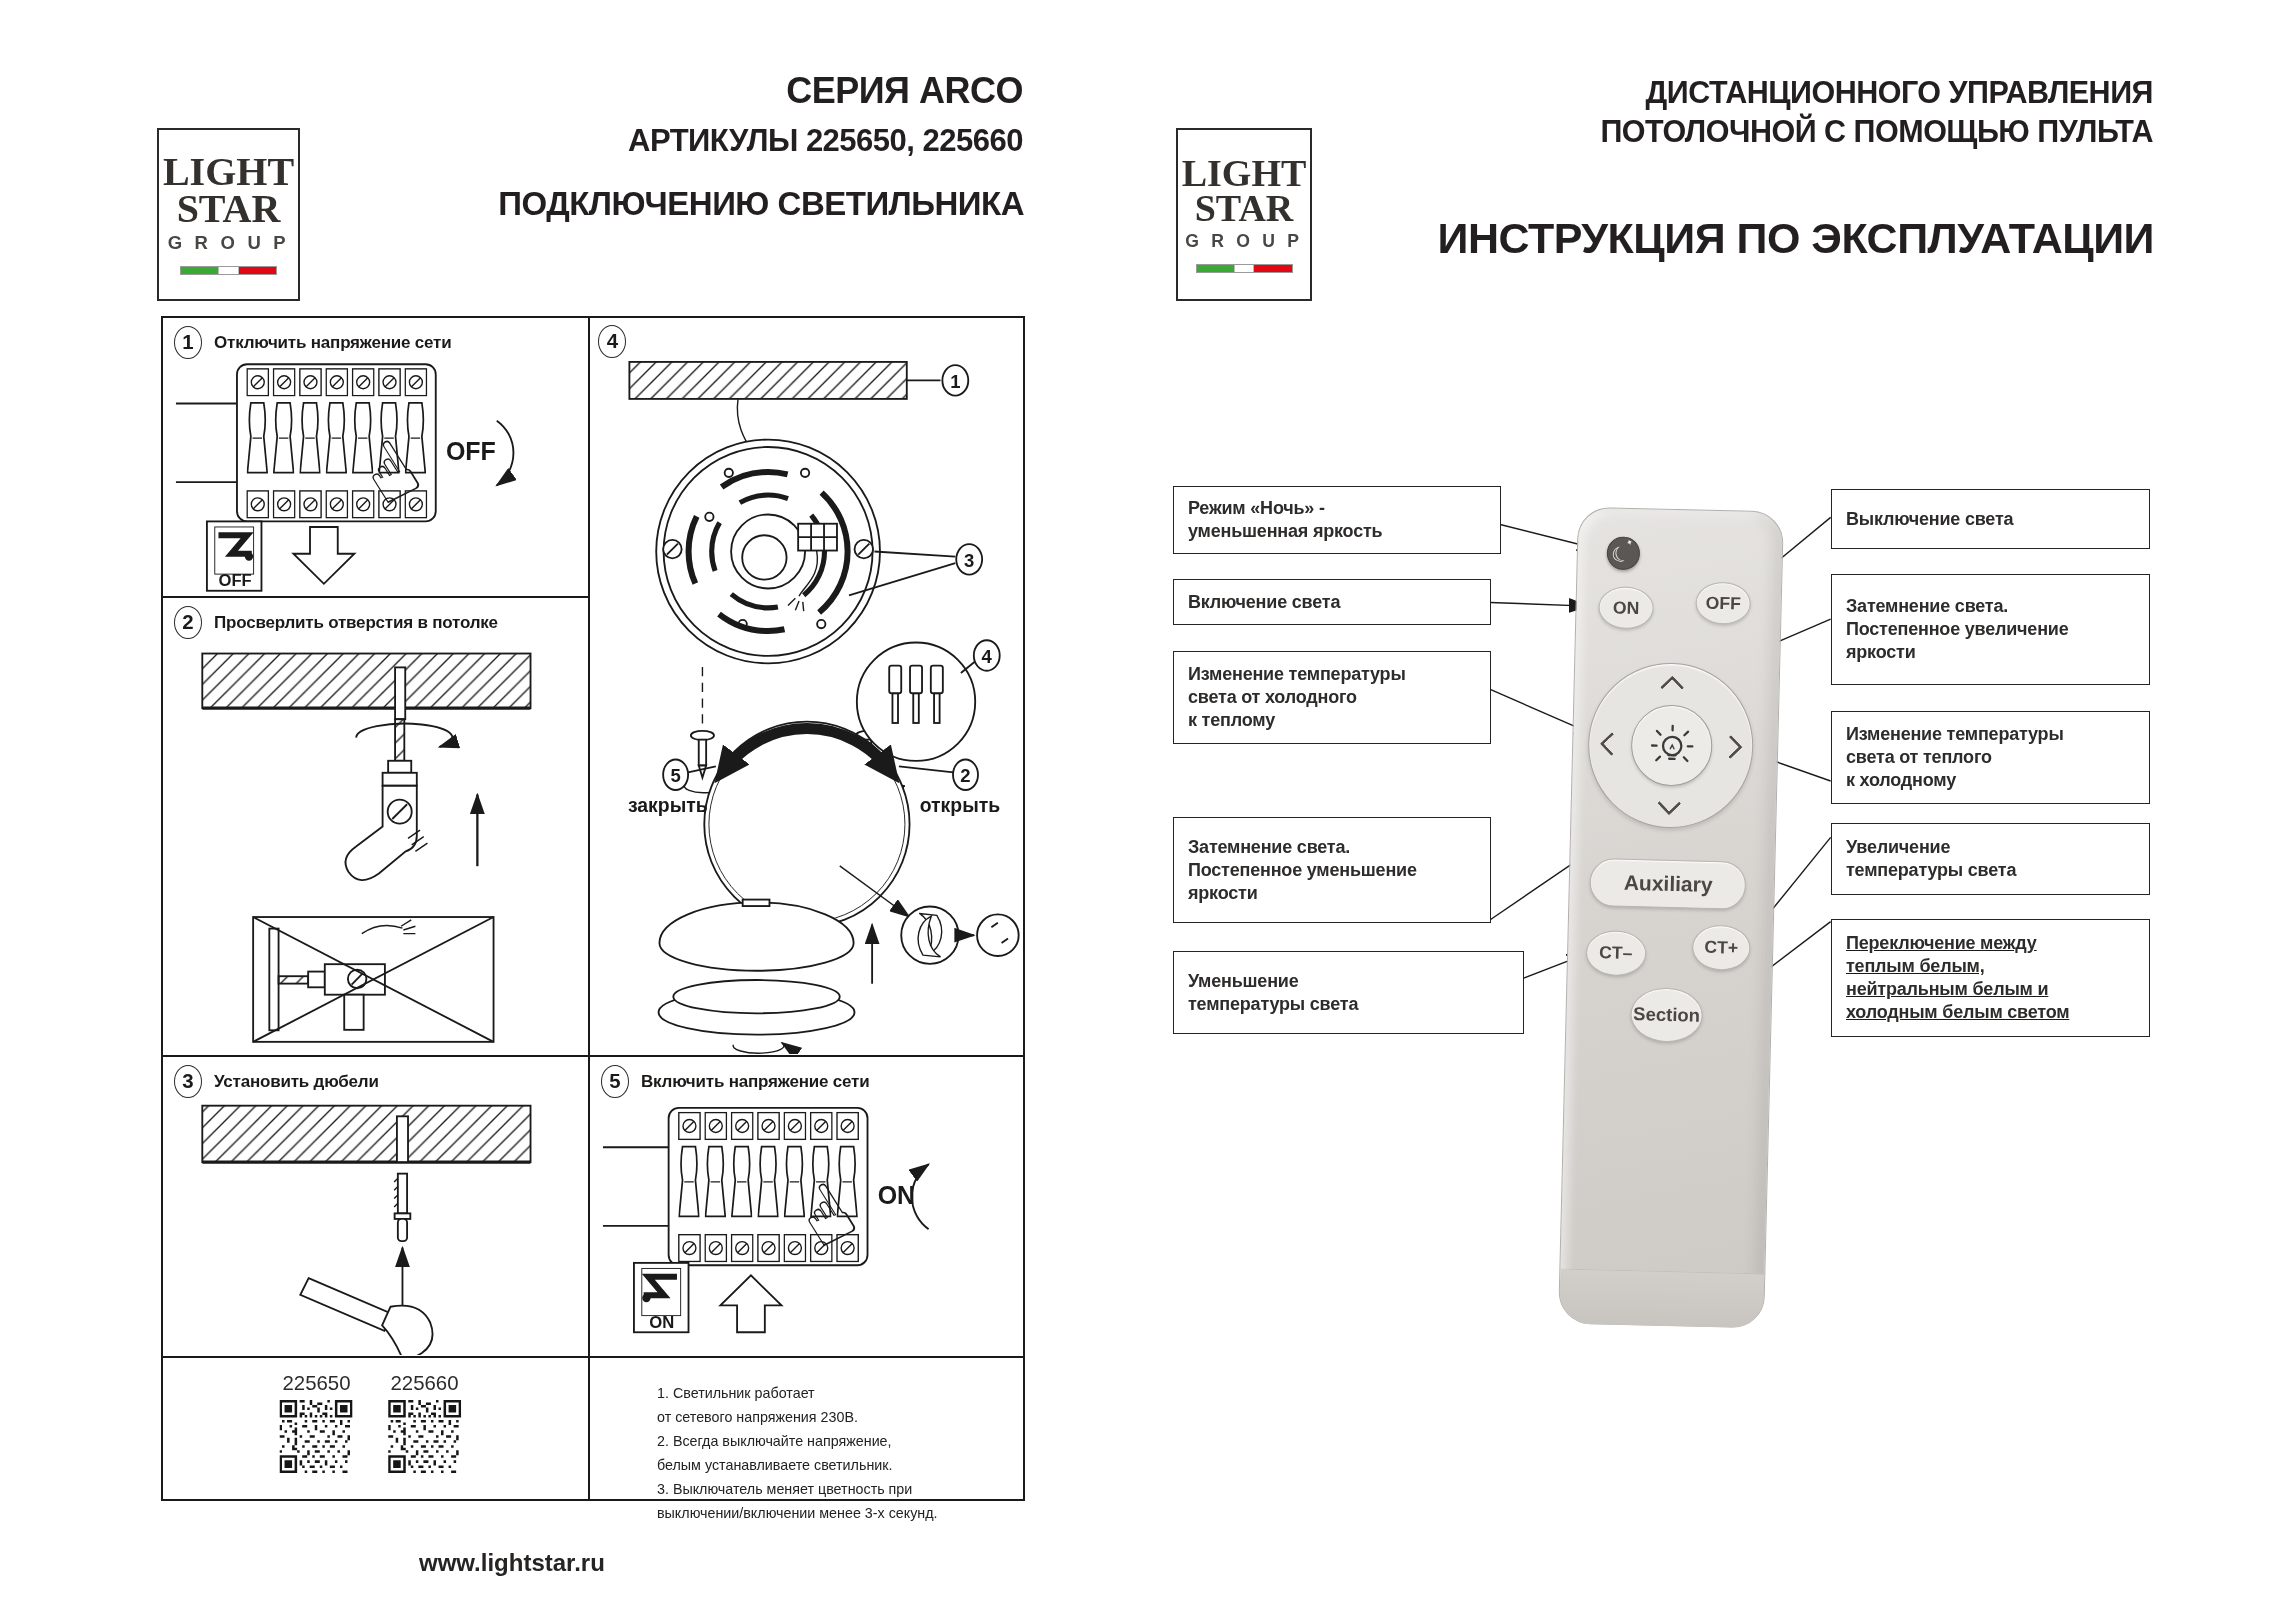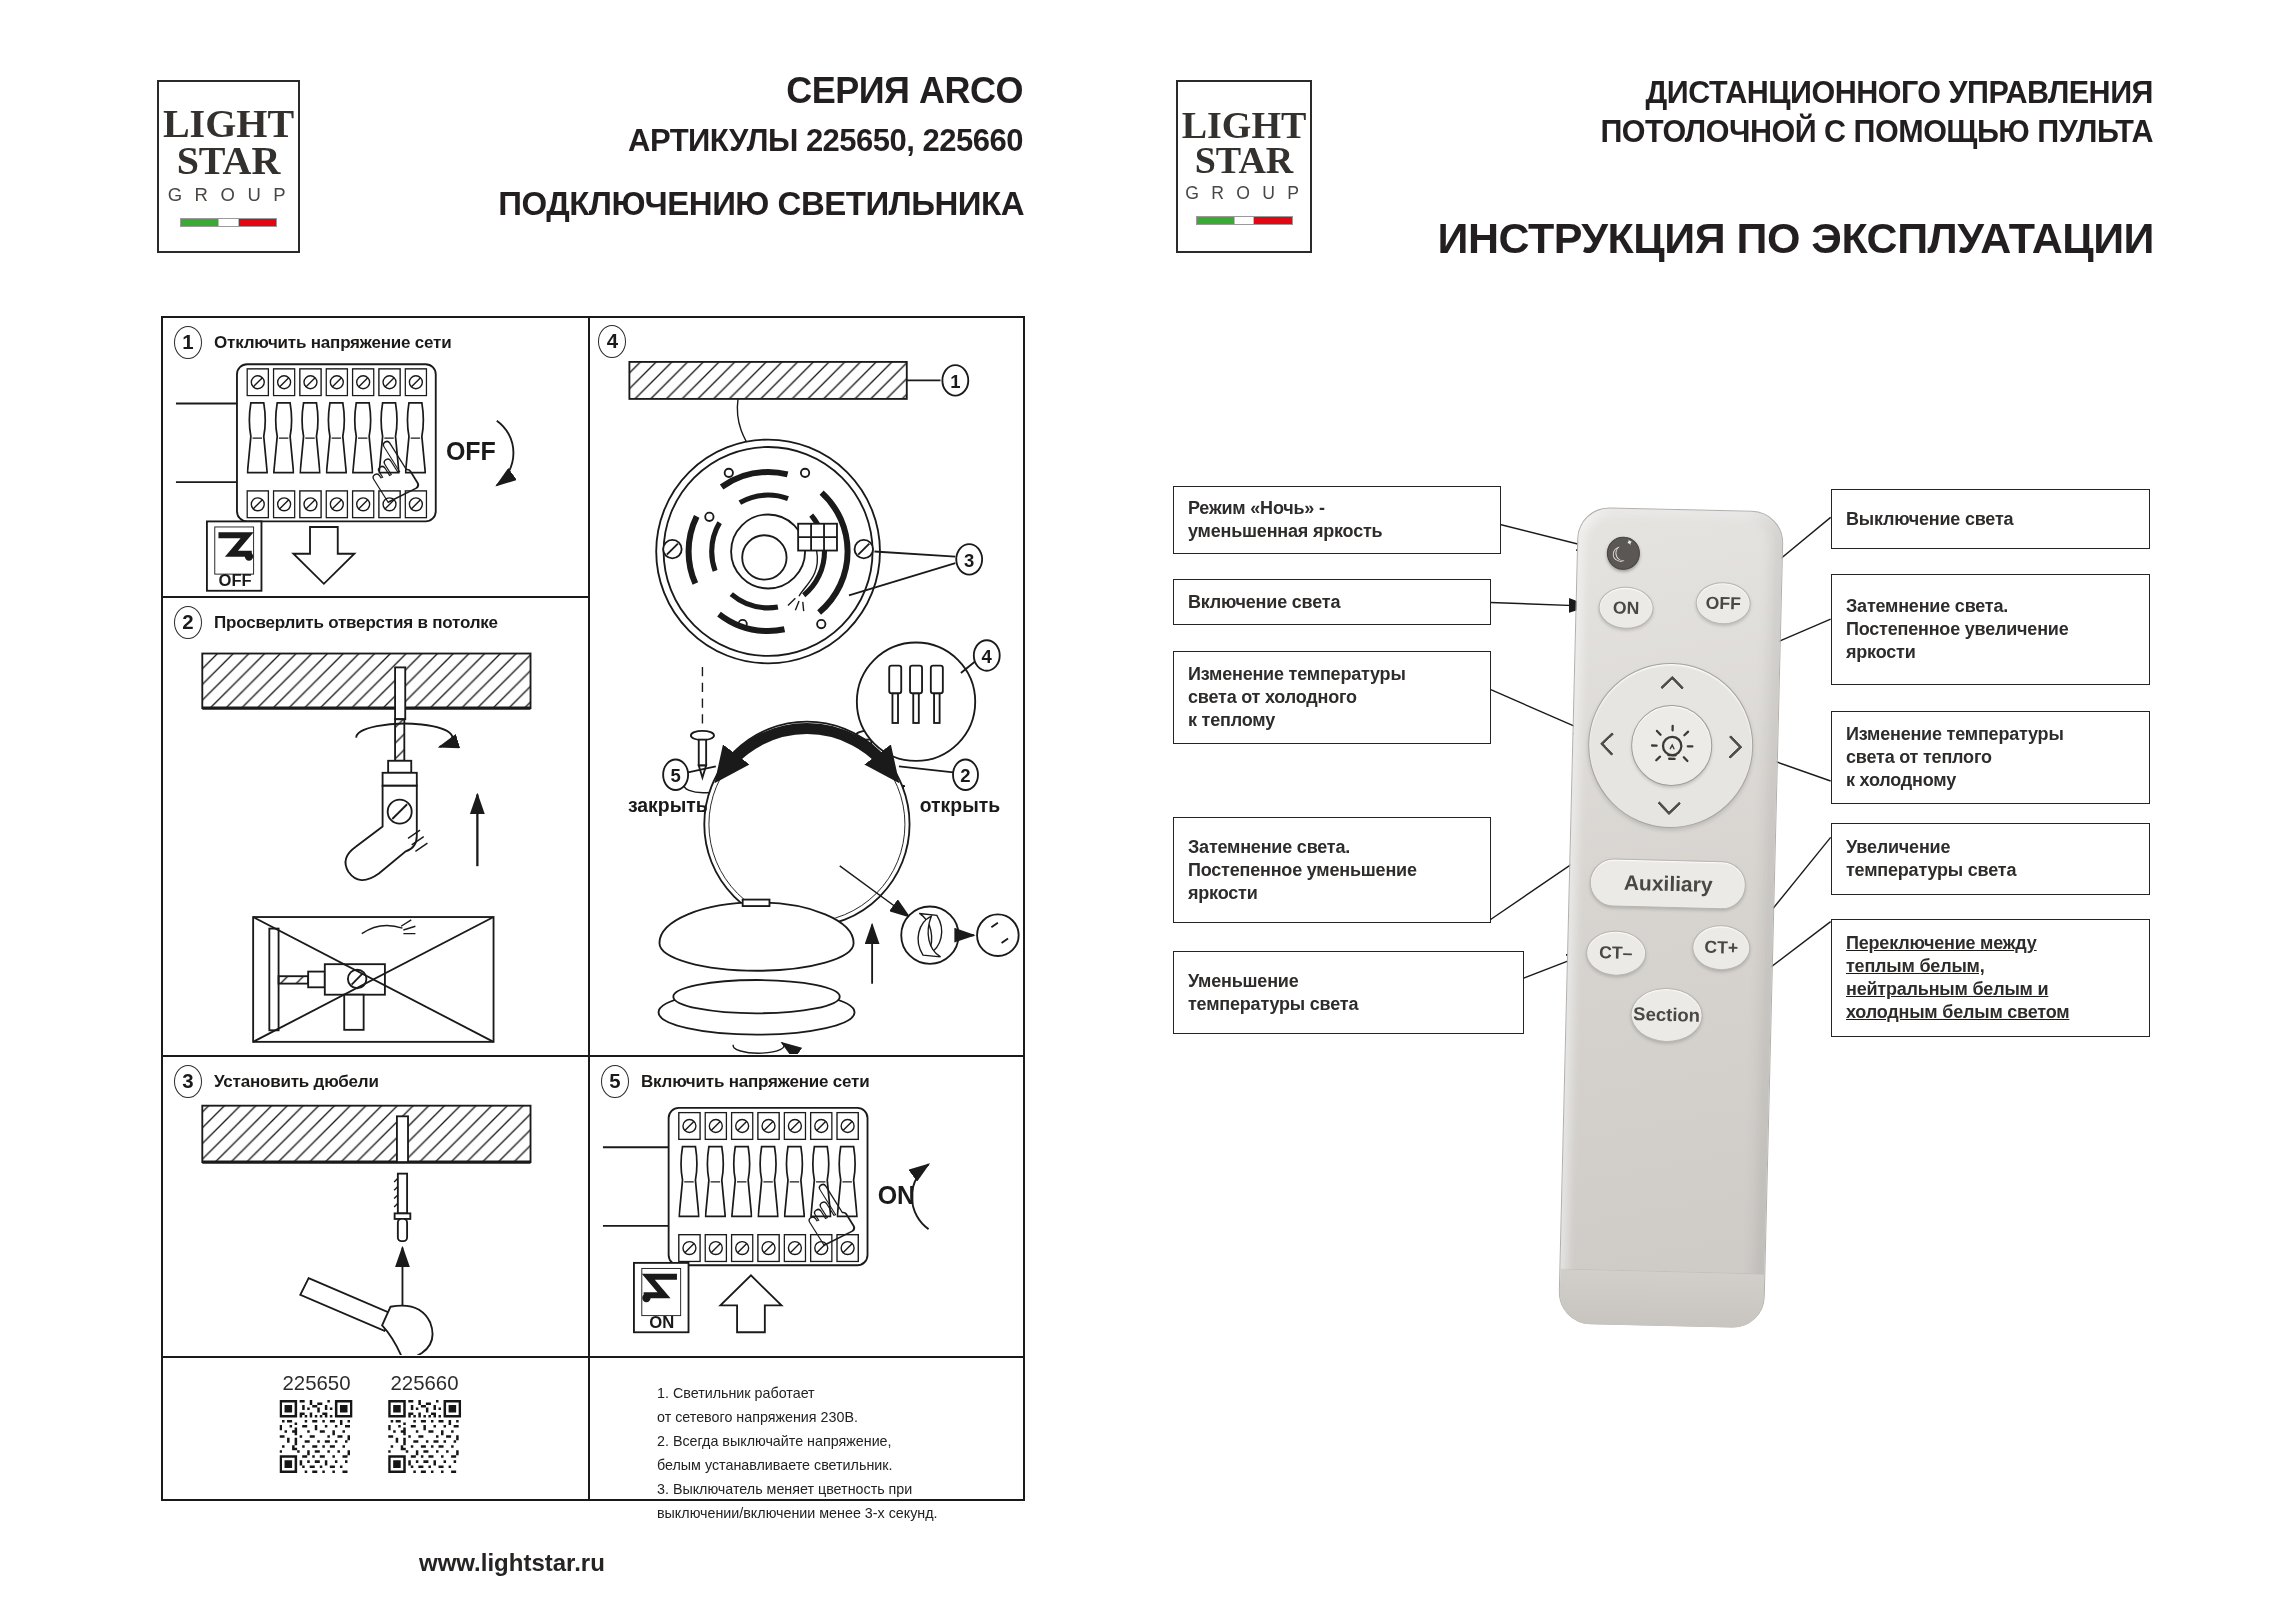--- a/index.html
+++ b/index.html
@@ -4,23 +4,23 @@
 <style>
   html,body{margin:0;padding:0;}
   body{width:2295px;height:1623px;position:relative;background:#ffffff;
        font-family:"Liberation Sans",sans-serif;color:#1c1a19;overflow:hidden;}
   .abs{position:absolute;}
   .hdr{font-weight:bold;letter-spacing:-0.5px;color:#231f20;}
   .right{text-align:right;}
   .center{text-align:center;}
   
   .logobox{border:2.3px solid #2a2a2a;background:#fff;display:flex;flex-direction:column;
-           align-items:center;justify-content:center;}
+           align-items:center;justify-content:center;margin-top:48px;}
   .logo-main{font-family:"Liberation Serif",serif;font-weight:bold;color:#34302e;line-height:.92;}
-  .logo-group{font-family:"Liberation Sans",sans-serif;color:#4a4644;font-weight:normal;text-align:right;}
+  .logo-group{font-family:"Liberation Sans",sans-serif;color:#4a4644;font-weight:bold;text-align:right;}
   .flagbar{display:flex;height:7px;width:95px;border:0.5px solid #9a9a9a;margin-top:12px;}
   .flagbar .g{flex:4;}
   .flagbar .w{flex:2;border-left:0.5px solid #bbb;border-right:0.5px solid #bbb;}
   .flagbar .r{flex:4;}
   
   .tline{position:absolute;background:#1a1a1a;}
   .numcirc{position:absolute;width:26px;height:31px;border:1.9px solid #2a2a2a;border-radius:50%;
            display:flex;align-items:center;justify-content:center;
            font-weight:bold;font-size:20.4px;color:#1c1a19;background:#fff;}
   .steplabel{position:absolute;font-weight:bold;font-size:17px;color:#1c1a19;letter-spacing:-0.2px;}

